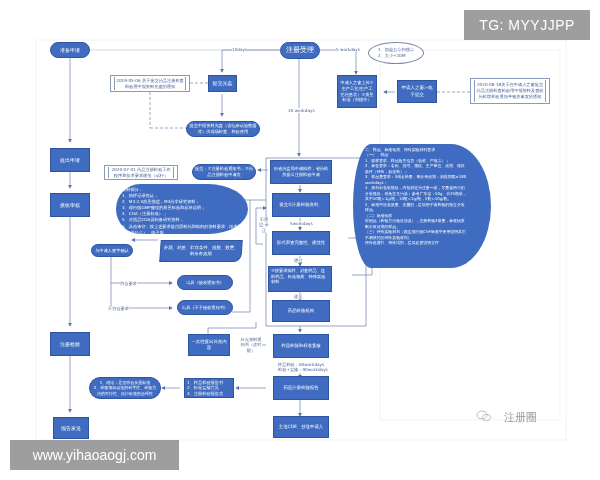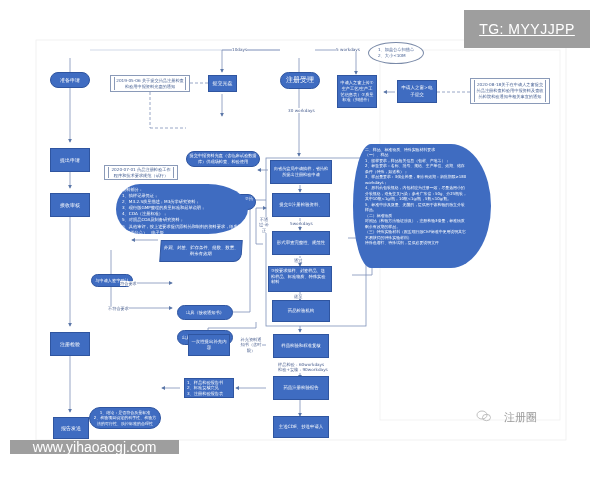--- a/index.html
+++ b/index.html
@@ -1,29 +1,29 @@
 <!DOCTYPE html>
 <html><head>
 <meta charset="utf-8">
 <style>
   html,body{margin:0;padding:0;background:#ffffff;}
   body{width:600px;height:480px;position:relative;overflow:hidden;font-family:"DejaVu Sans",sans-serif;}
   .canvas{position:absolute;left:0;top:0;width:600px;height:480px;background:#fff;}
   .node{position:absolute;background:#3f6cc1;color:#fff;font-size:5px;line-height:1.35;display:flex;align-items:center;justify-content:center;text-align:center;box-sizing:border-box;padding:1px 2px;border:1px solid #2f55a0;}
-  .pill{border-radius:12px;margin-top:30px;}
+  .pill{border-radius:12px;}
   .left-align{justify-content:flex-start;text-align:left;align-items:flex-start;}
   .note{position:absolute;background:#fff;border:1px solid #8a9ab8;color:#3f5a8f;font-size:4.2px;line-height:1.4;display:flex;align-items:center;justify-content:center;text-align:center;box-sizing:border-box;padding:1px 5px;}
   .note:before,.note:after{content:"";position:absolute;top:1px;bottom:1px;width:1px;background:#8a9ab8;}
   .note:before{left:3px;}
   .note:after{right:3px;}
   .label{position:absolute;font-size:4.2px;color:#4a5f8f;background:#fff;white-space:nowrap;line-height:1.3;}
   .bubble{position:absolute;border:1px solid #7a8aa8;border-radius:50%;background:#fff;color:#3f5a8f;font-size:4.2px;line-height:1.5;display:flex;align-items:center;justify-content:center;text-align:left;box-sizing:border-box;}
   svg.lines{position:absolute;left:0;top:0;width:600px;height:480px;}
-  .wm-tg{position:absolute;left:464px;top:10px;width:126px;height:38px;background:#9e9e9e;color:#fff;font-size:14px;display:flex;align-items:center;justify-content:center;letter-spacing:0.5px;font-family:"Liberation Sans",sans-serif;text-decoration:underline;}
-  .wm-url{position:absolute;left:10px;top:440px;width:169px;height:14px;background:#9e9e9e;color:#fff;font-size:14px;display:flex;align-items:center;justify-content:center;font-family:"Liberation Sans",sans-serif;}
+  .wm-tg{position:absolute;left:464px;top:10px;width:126px;height:30px;background:#9e9e9e;color:#fff;font-size:14px;display:flex;align-items:center;justify-content:center;letter-spacing:0.5px;font-family:"Liberation Sans",sans-serif;}
+  .wm-url{position:absolute;left:10px;top:440px;width:169px;height:30px;background:#9e9e9e;color:#fff;font-size:14px;display:flex;align-items:center;justify-content:center;font-family:"Liberation Sans",sans-serif;}
   .wm-wechat{position:absolute;left:476px;top:410px;color:#9a9a9a;font-size:11px;display:flex;align-items:center;gap:12px;}
   .cyl{position:absolute;background:#3f6cc1;color:#fff;font-size:4.2px;line-height:1.45;box-sizing:border-box;padding:3px 6px;}
   .txt{white-space:pre-line;}
 </style>
 </head>
 <body>
 
 <div class="canvas">
 
   <svg class="lines" viewBox="0 0 600 480">

